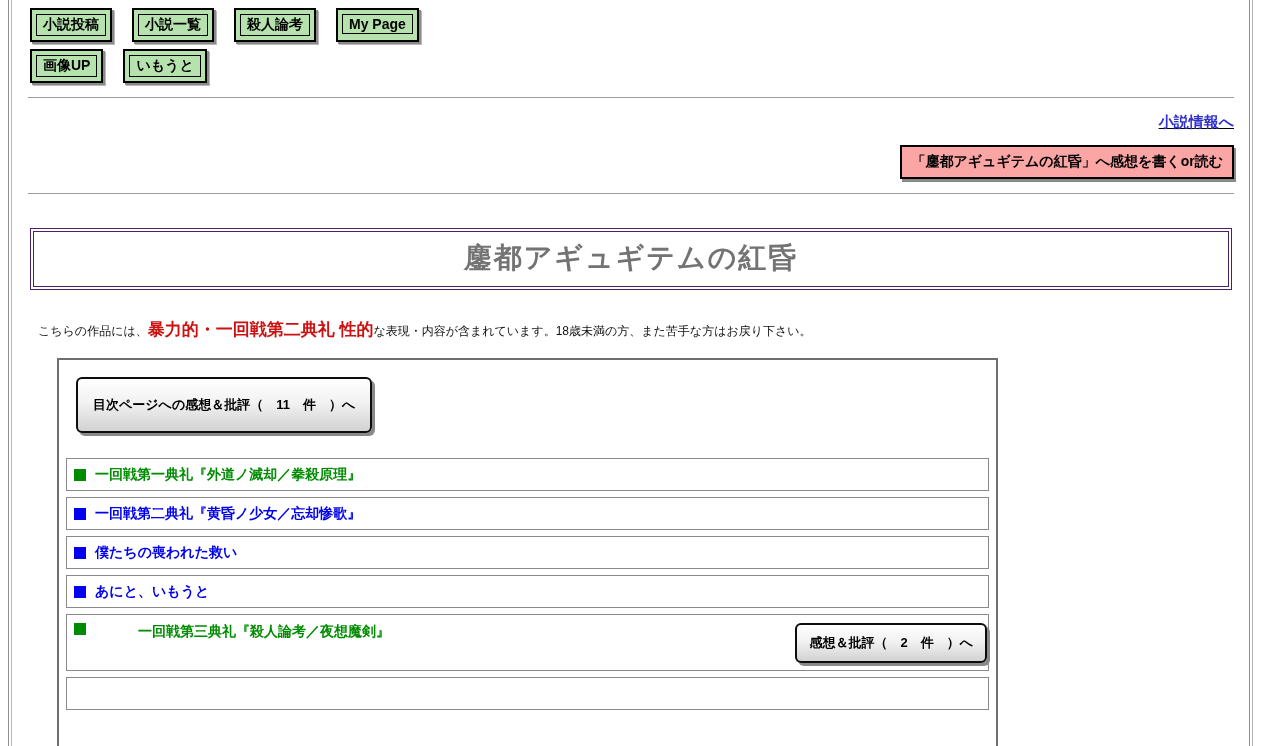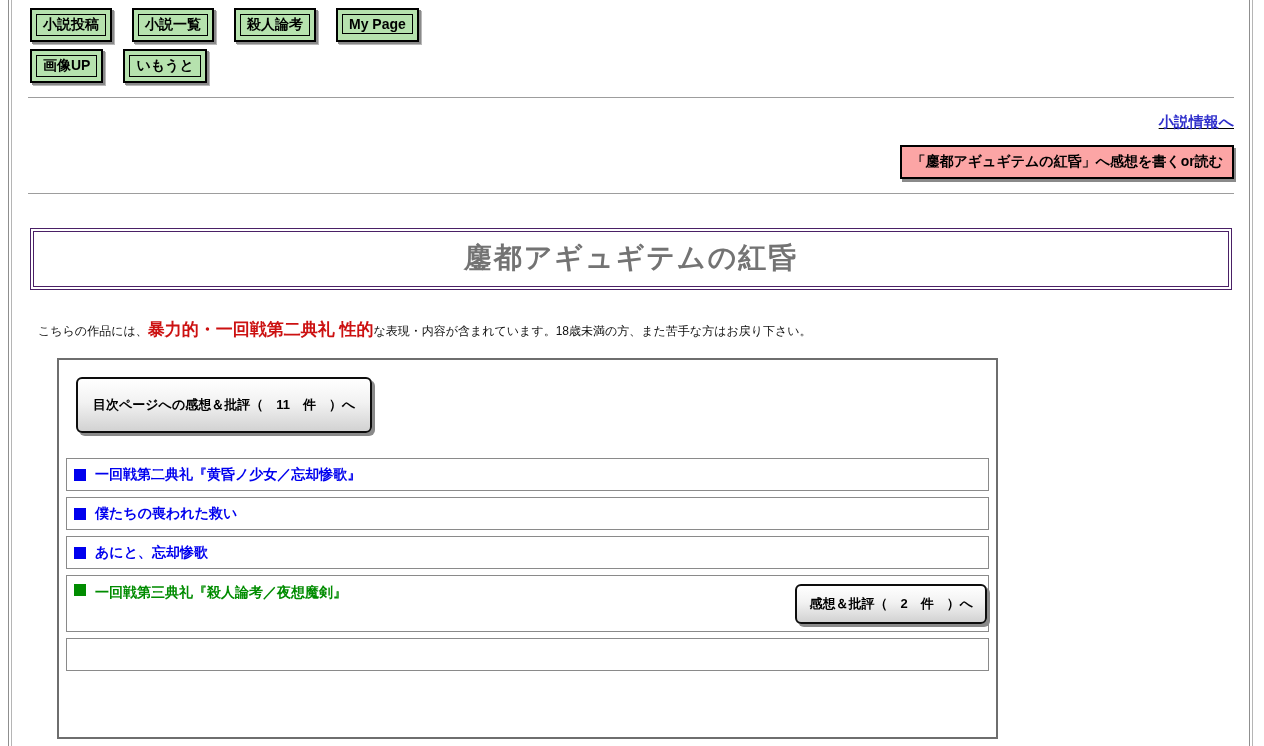--- a/index.html
+++ b/index.html
@@ -61,21 +61,21 @@
     border:2px solid #0d0d0d;border-radius:6px;
     font-weight:bold;color:#000;cursor:pointer;
     box-shadow:3px 3px 0 #8a8a8a;
   }
   .toc-feedback{margin:2px 0 25px 10px;padding:17px 15px;font-size:13px;white-space:nowrap;}
   .chapter-row{
     position:relative;box-sizing:border-box;
     border:1px solid #8a8a8a;height:33px;margin-bottom:6px;
     display:flex;align-items:center;padding-left:7px;background:#fff;
   }
-  .chapter-row.tall{height:57px;align-items:flex-start;padding-top:8px;}
+  .chapter-row.tall{height:57px;align-items:flex-start;padding-top:8px;gap:43px;}
   .sq{width:12px;height:12px;flex:0 0 12px;margin-right:9px;}
   .chapter-link{font-size:14px;font-weight:bold;text-decoration:none;cursor:pointer;white-space:nowrap;}
   .row-feedback{
     position:absolute;top:8px;right:1px;
     padding:9px 12px;font-size:13px;white-space:nowrap;
   }
 </style>
 </head>
 <body>
 
@@ -123,30 +123,34 @@
   <div class="title-box">
     <span class="title-text">鏖都アギュギテムの紅昏</span>
   </div>
 
   <div class="warning"><span>こちらの作品には、</span><span class="hl">暴力的・一回戦第二典礼 性的</span><span>な表現・内容が含まれています。18歳未満の方、また苦手な方はお戻り下さい。</span></div>
 
   <div class="toc-box">
     <span class="graybtn toc-feedback">目次ページへの感想＆批評（　11　件　）へ</span>
     <div id="chapter-list">
         <div class="chapter-row">
+          <span class="sq" style="background: rgb(0, 140, 0);"></span>
+          <a class="chapter-link" style="color: rgb(0, 140, 0);">一回戦第一典礼『外道ノ滅却／拳殺原理』</a>
+        </div>
+        <div class="chapter-row">
           <span class="sq" style="background: rgb(0, 0, 238);"></span>
           <a class="chapter-link" style="color: rgb(0, 0, 238);">一回戦第二典礼『黄昏ノ少女／忘却惨歌』</a>
         </div>
         <div class="chapter-row">
           <span class="sq" style="background: rgb(0, 0, 238);"></span>
           <a class="chapter-link" style="color: rgb(0, 0, 238);">僕たちの喪われた救い</a>
         </div>
         <div class="chapter-row">
           <span class="sq" style="background: rgb(0, 0, 238);"></span>
-          <a class="chapter-link" style="color: rgb(0, 0, 238);">あにと、忘却惨歌</a>
+          <a class="chapter-link" style="color: rgb(0, 0, 238);">あにと、いもうと</a>
         </div>
         <div class="chapter-row tall">
           <span class="sq" style="background: rgb(0, 140, 0);"></span>
           <a class="chapter-link" style="color: rgb(0, 140, 0);">一回戦第三典礼『殺人論考／夜想魔剣』</a>
           <span class="graybtn row-feedback">感想＆批評（　2　件　）へ</span>
         </div>
         <div class="chapter-row"></div>
       </div>
   </div>
 

